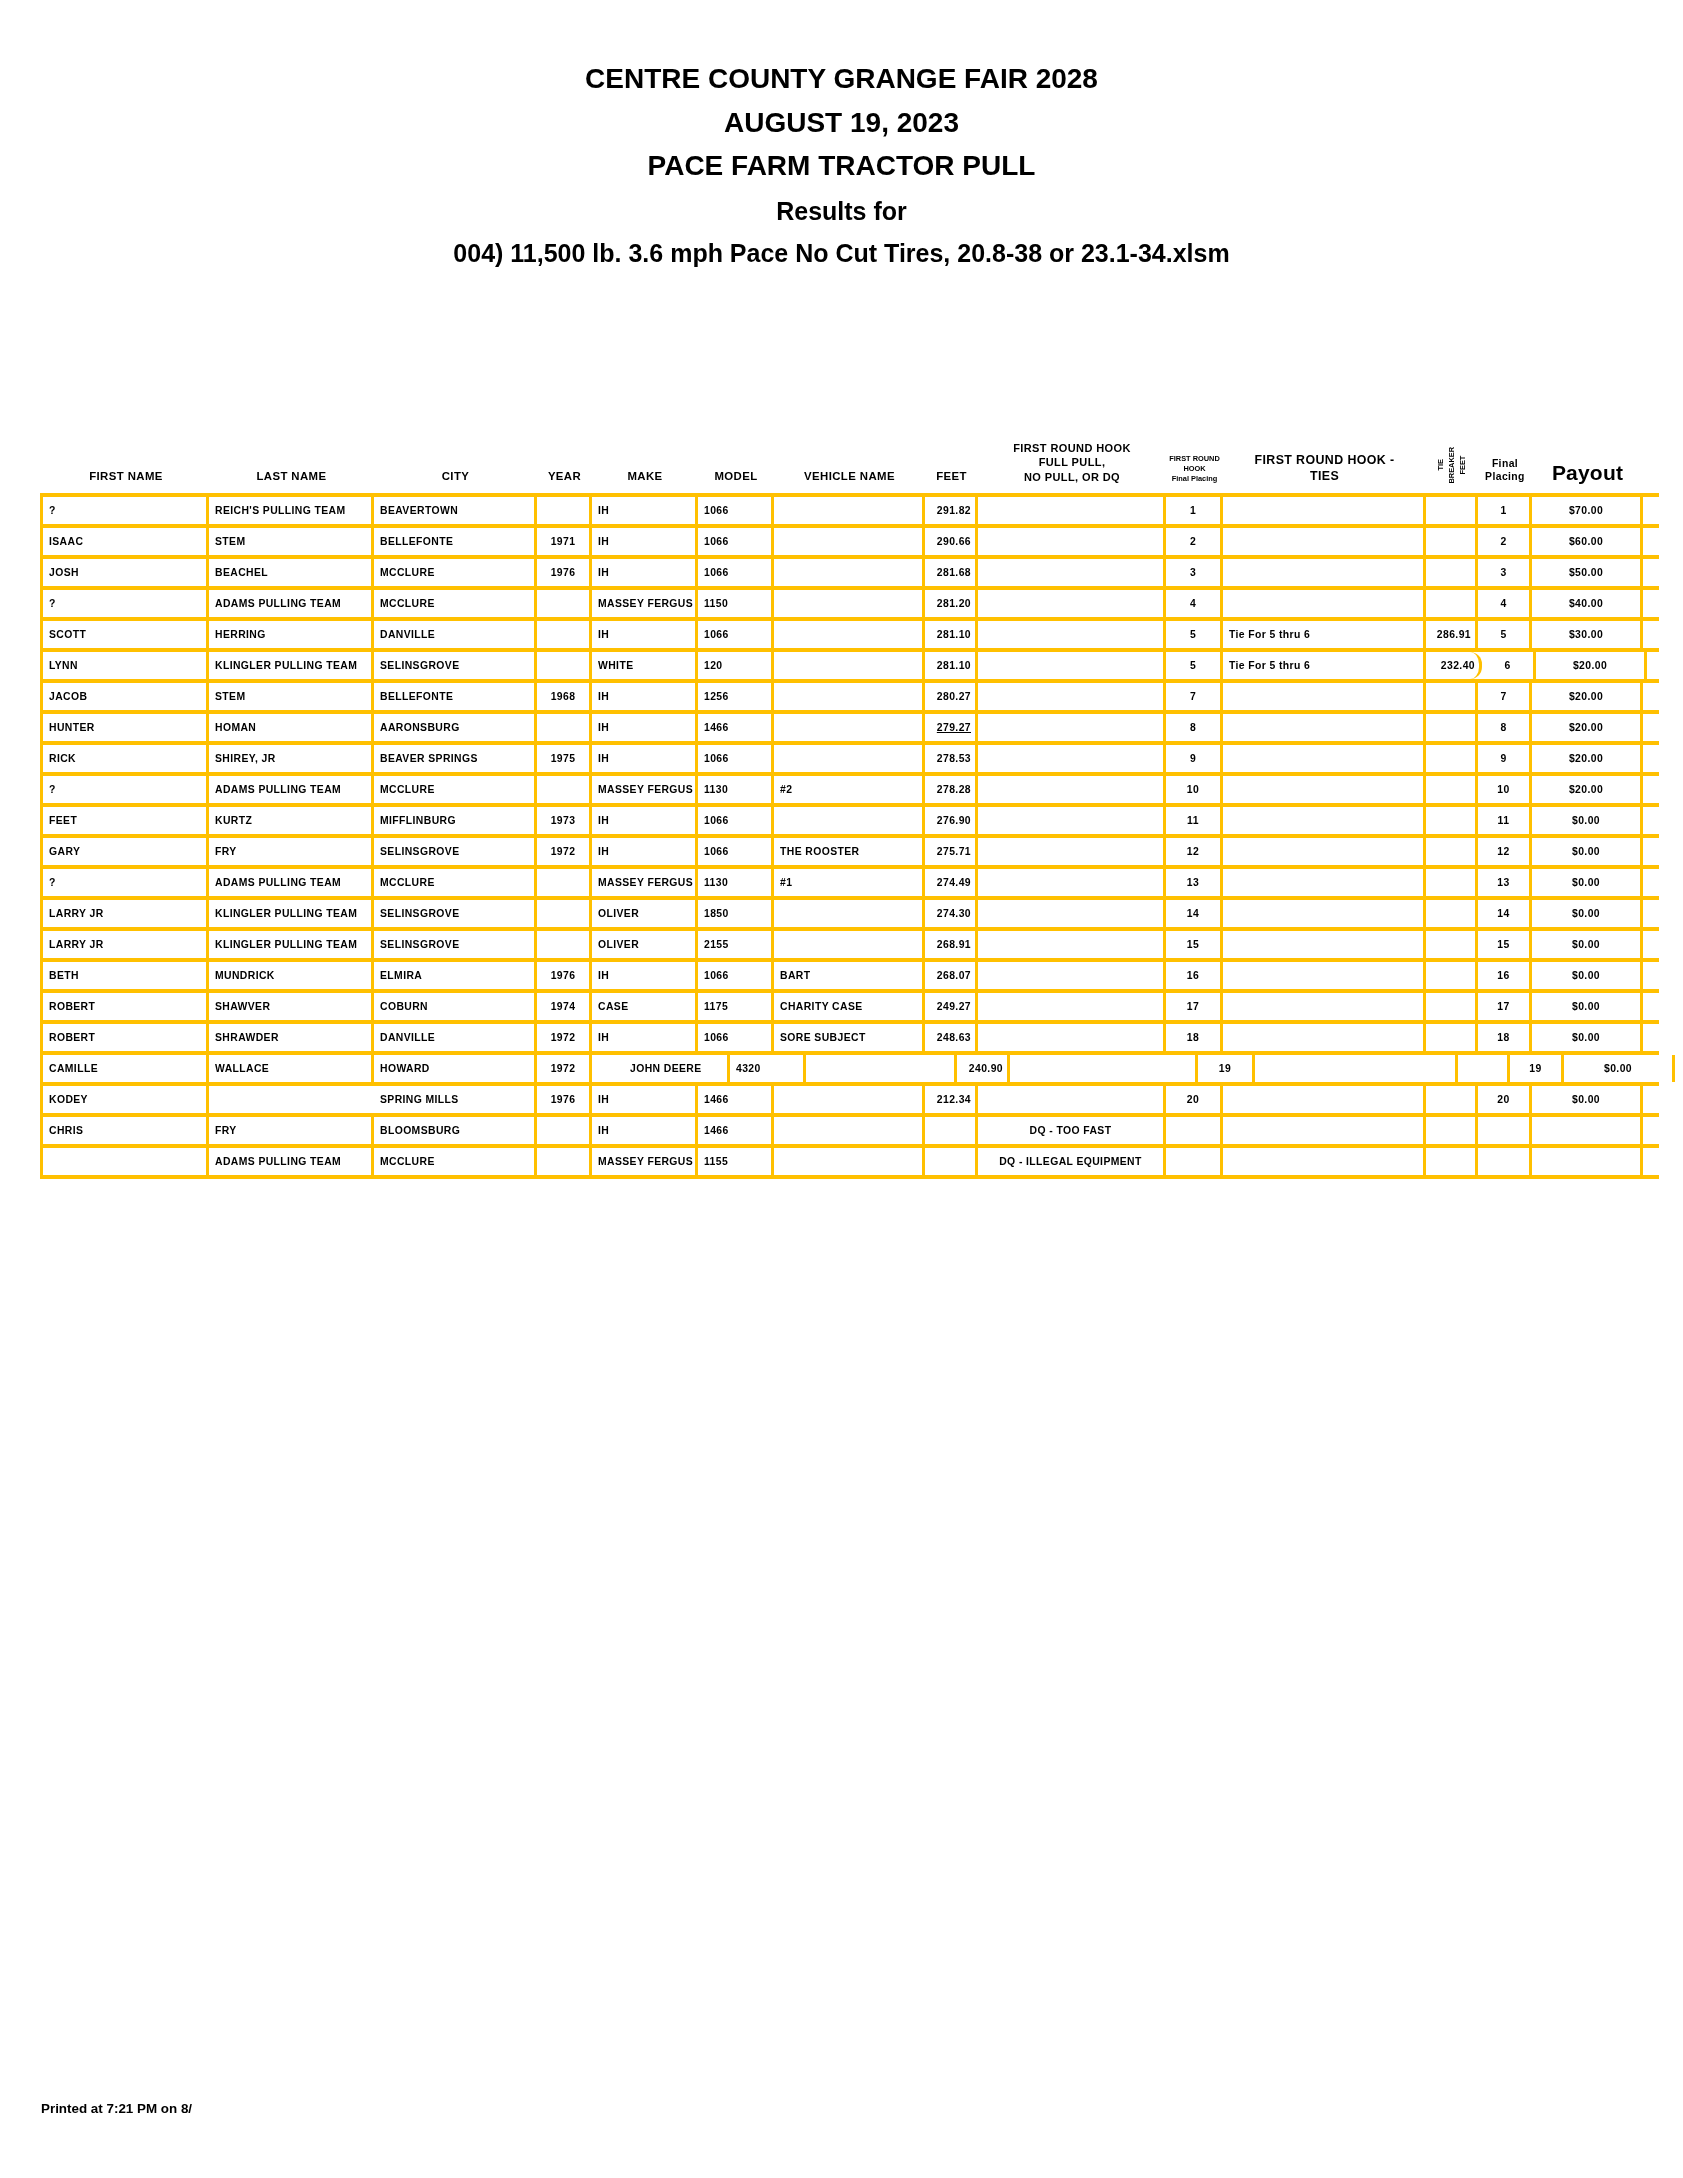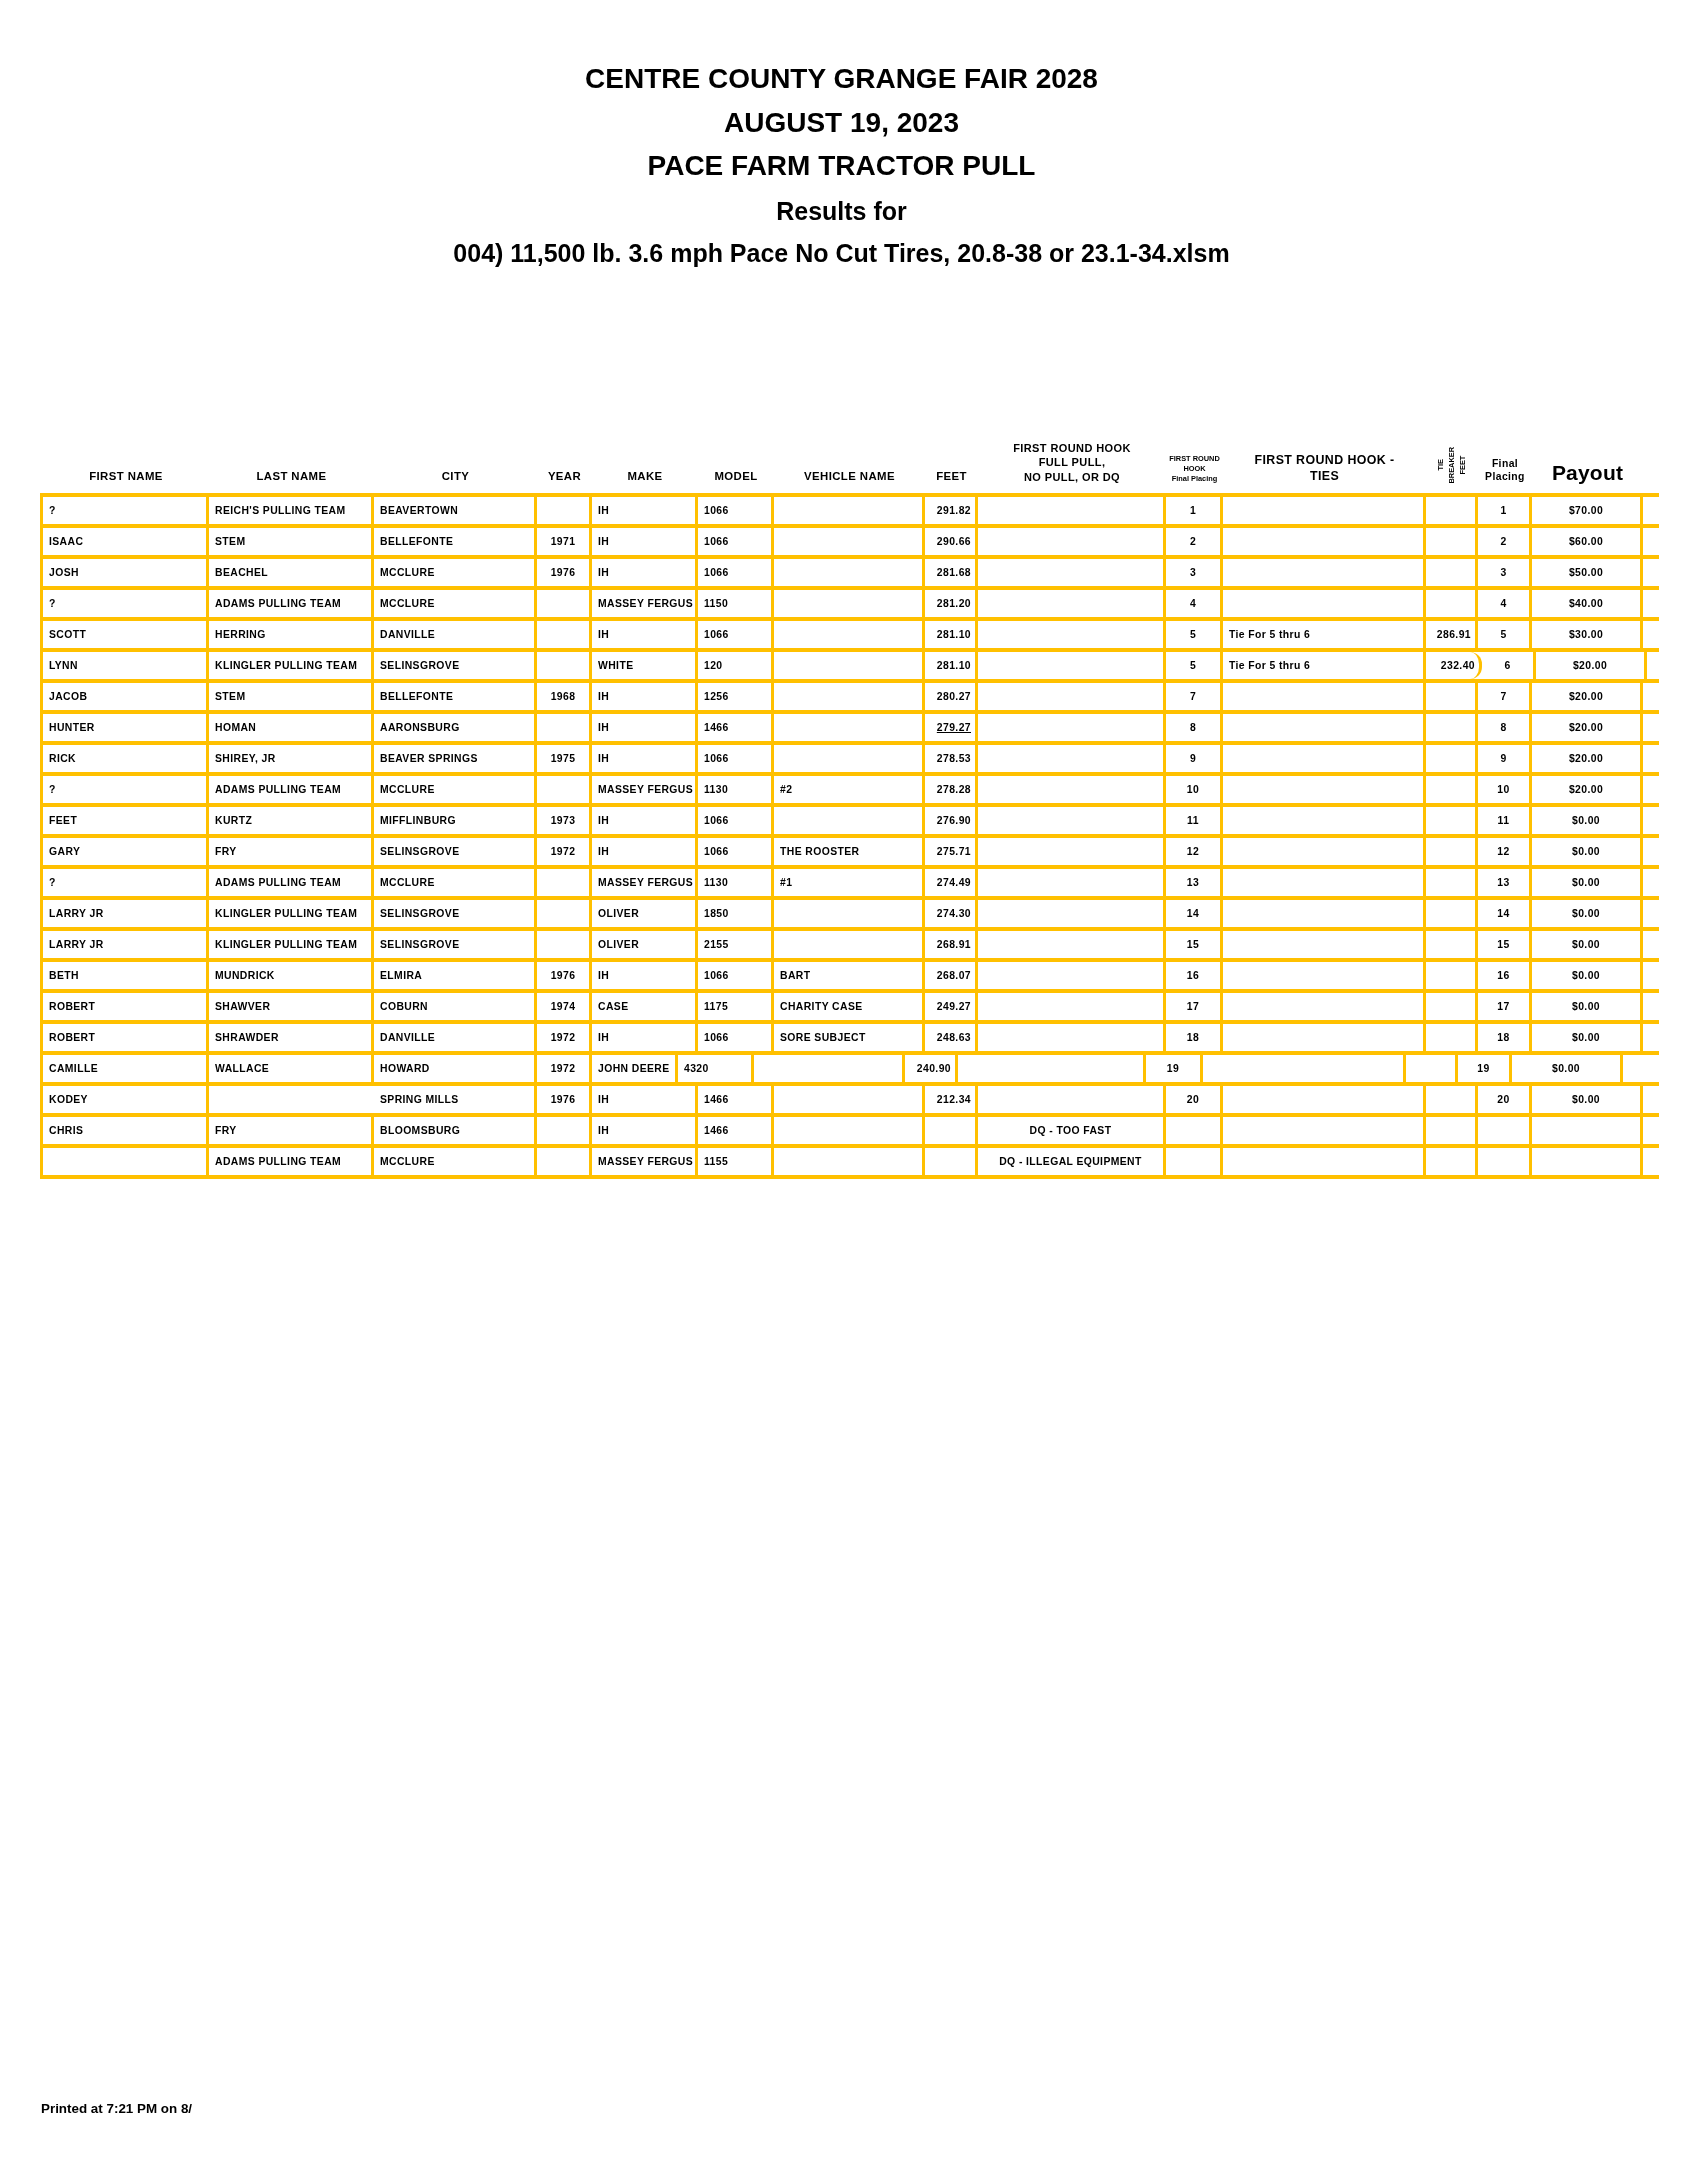--- a/index.html
+++ b/index.html
@@ -424,21 +424,21 @@
       <div class="tcell ar" style="width: 52px;"></div>
       <div class="tcell ac" style="width: 54px;">18</div>
       <div class="tcell ac" style="width: 111px;">$0.00</div>
       <div class="tcell overhang"></div>
     </div>
     <div class="trow">
       <div class="tcell al" style="width: 166px;">CAMILLE</div>
       <div class="tcell al" style="width: 165px;">WALLACE</div>
       <div class="tcell al" style="width: 163px;">HOWARD</div>
       <div class="tcell ac" style="width: 55px;">1972</div>
-      <div class="tcell al" style="width: 86px;">JOHN DEERE</div>
+      <div class="tcell al" style="width: 106px; margin-left: 32px;">JOHN DEERE</div>
       <div class="tcell al" style="width: 76px;">4320</div>
       <div class="tcell al" style="width: 151px;"></div>
       <div class="tcell ar" style="width: 53px;">240.90</div>
       <div class="tcell ac" style="width: 188px;"></div>
       <div class="tcell ac" style="width: 57px;">19</div>
       <div class="tcell al" style="width: 203px;"></div>
       <div class="tcell ar" style="width: 52px;"></div>
       <div class="tcell ac" style="width: 54px;">19</div>
       <div class="tcell ac" style="width: 111px;">$0.00</div>
       <div class="tcell overhang"></div>

